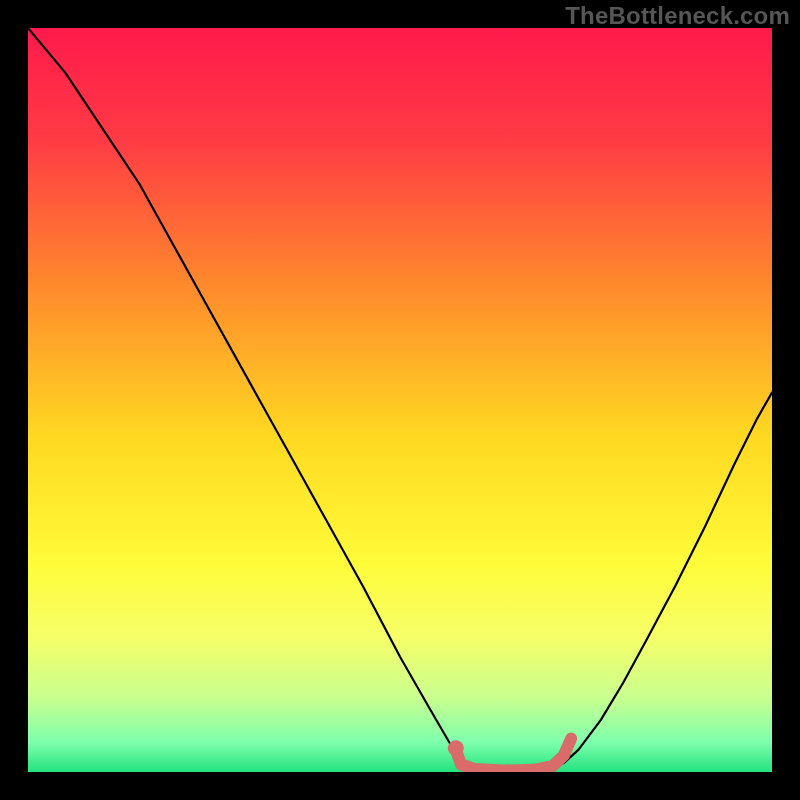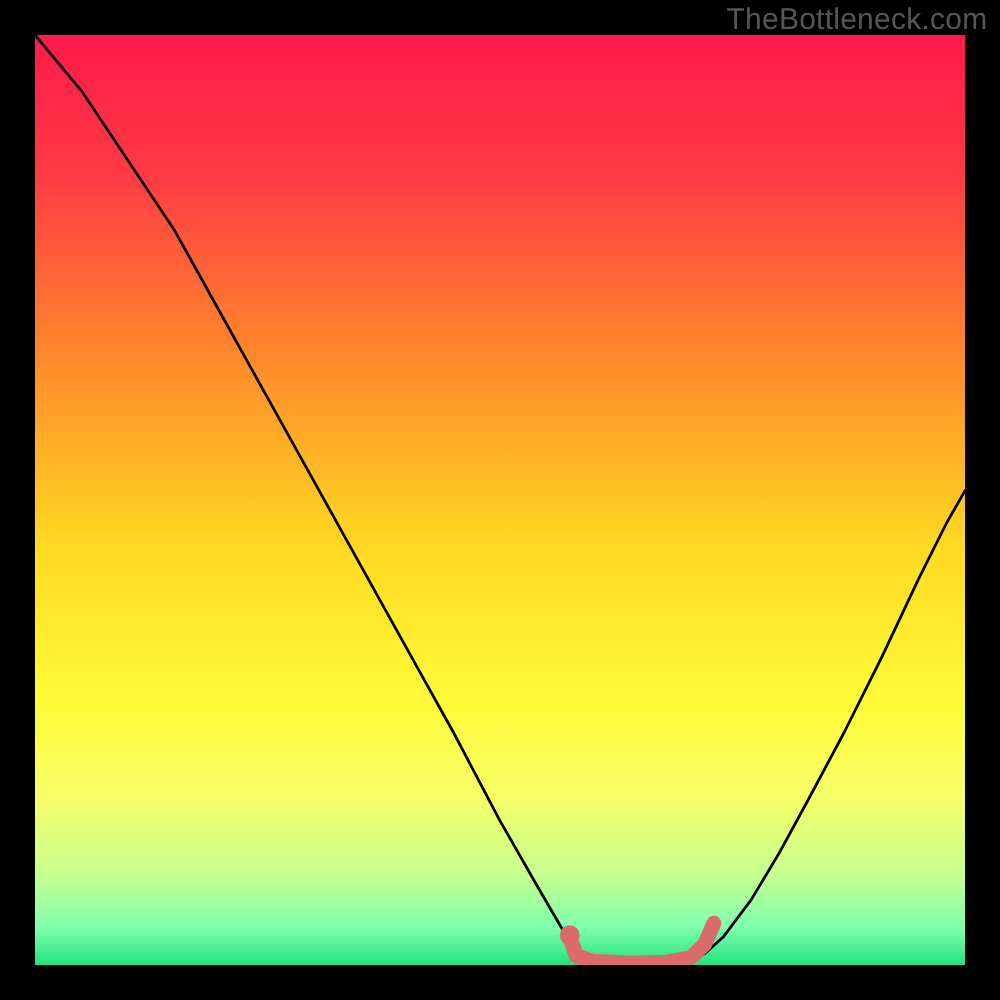--- a/index.html
+++ b/index.html
@@ -9,21 +9,21 @@
     left: 0; top: 0;
     width: 800px; height: 800px;
     background: #000;
   }
   .watermark {
     position: absolute;
     top: 2px;
     right: 10px;
     font-family: Arial, Helvetica, sans-serif;
     font-size: 24px;
-    font-weight: 400;
+    font-weight: 700;
     color: #565656;
     letter-spacing: 0.2px;
     text-align: center;
   }
   .plot {
     position: absolute;
     left: 28px;
     top: 28px;
     width: 744px;
     height: 744px;

